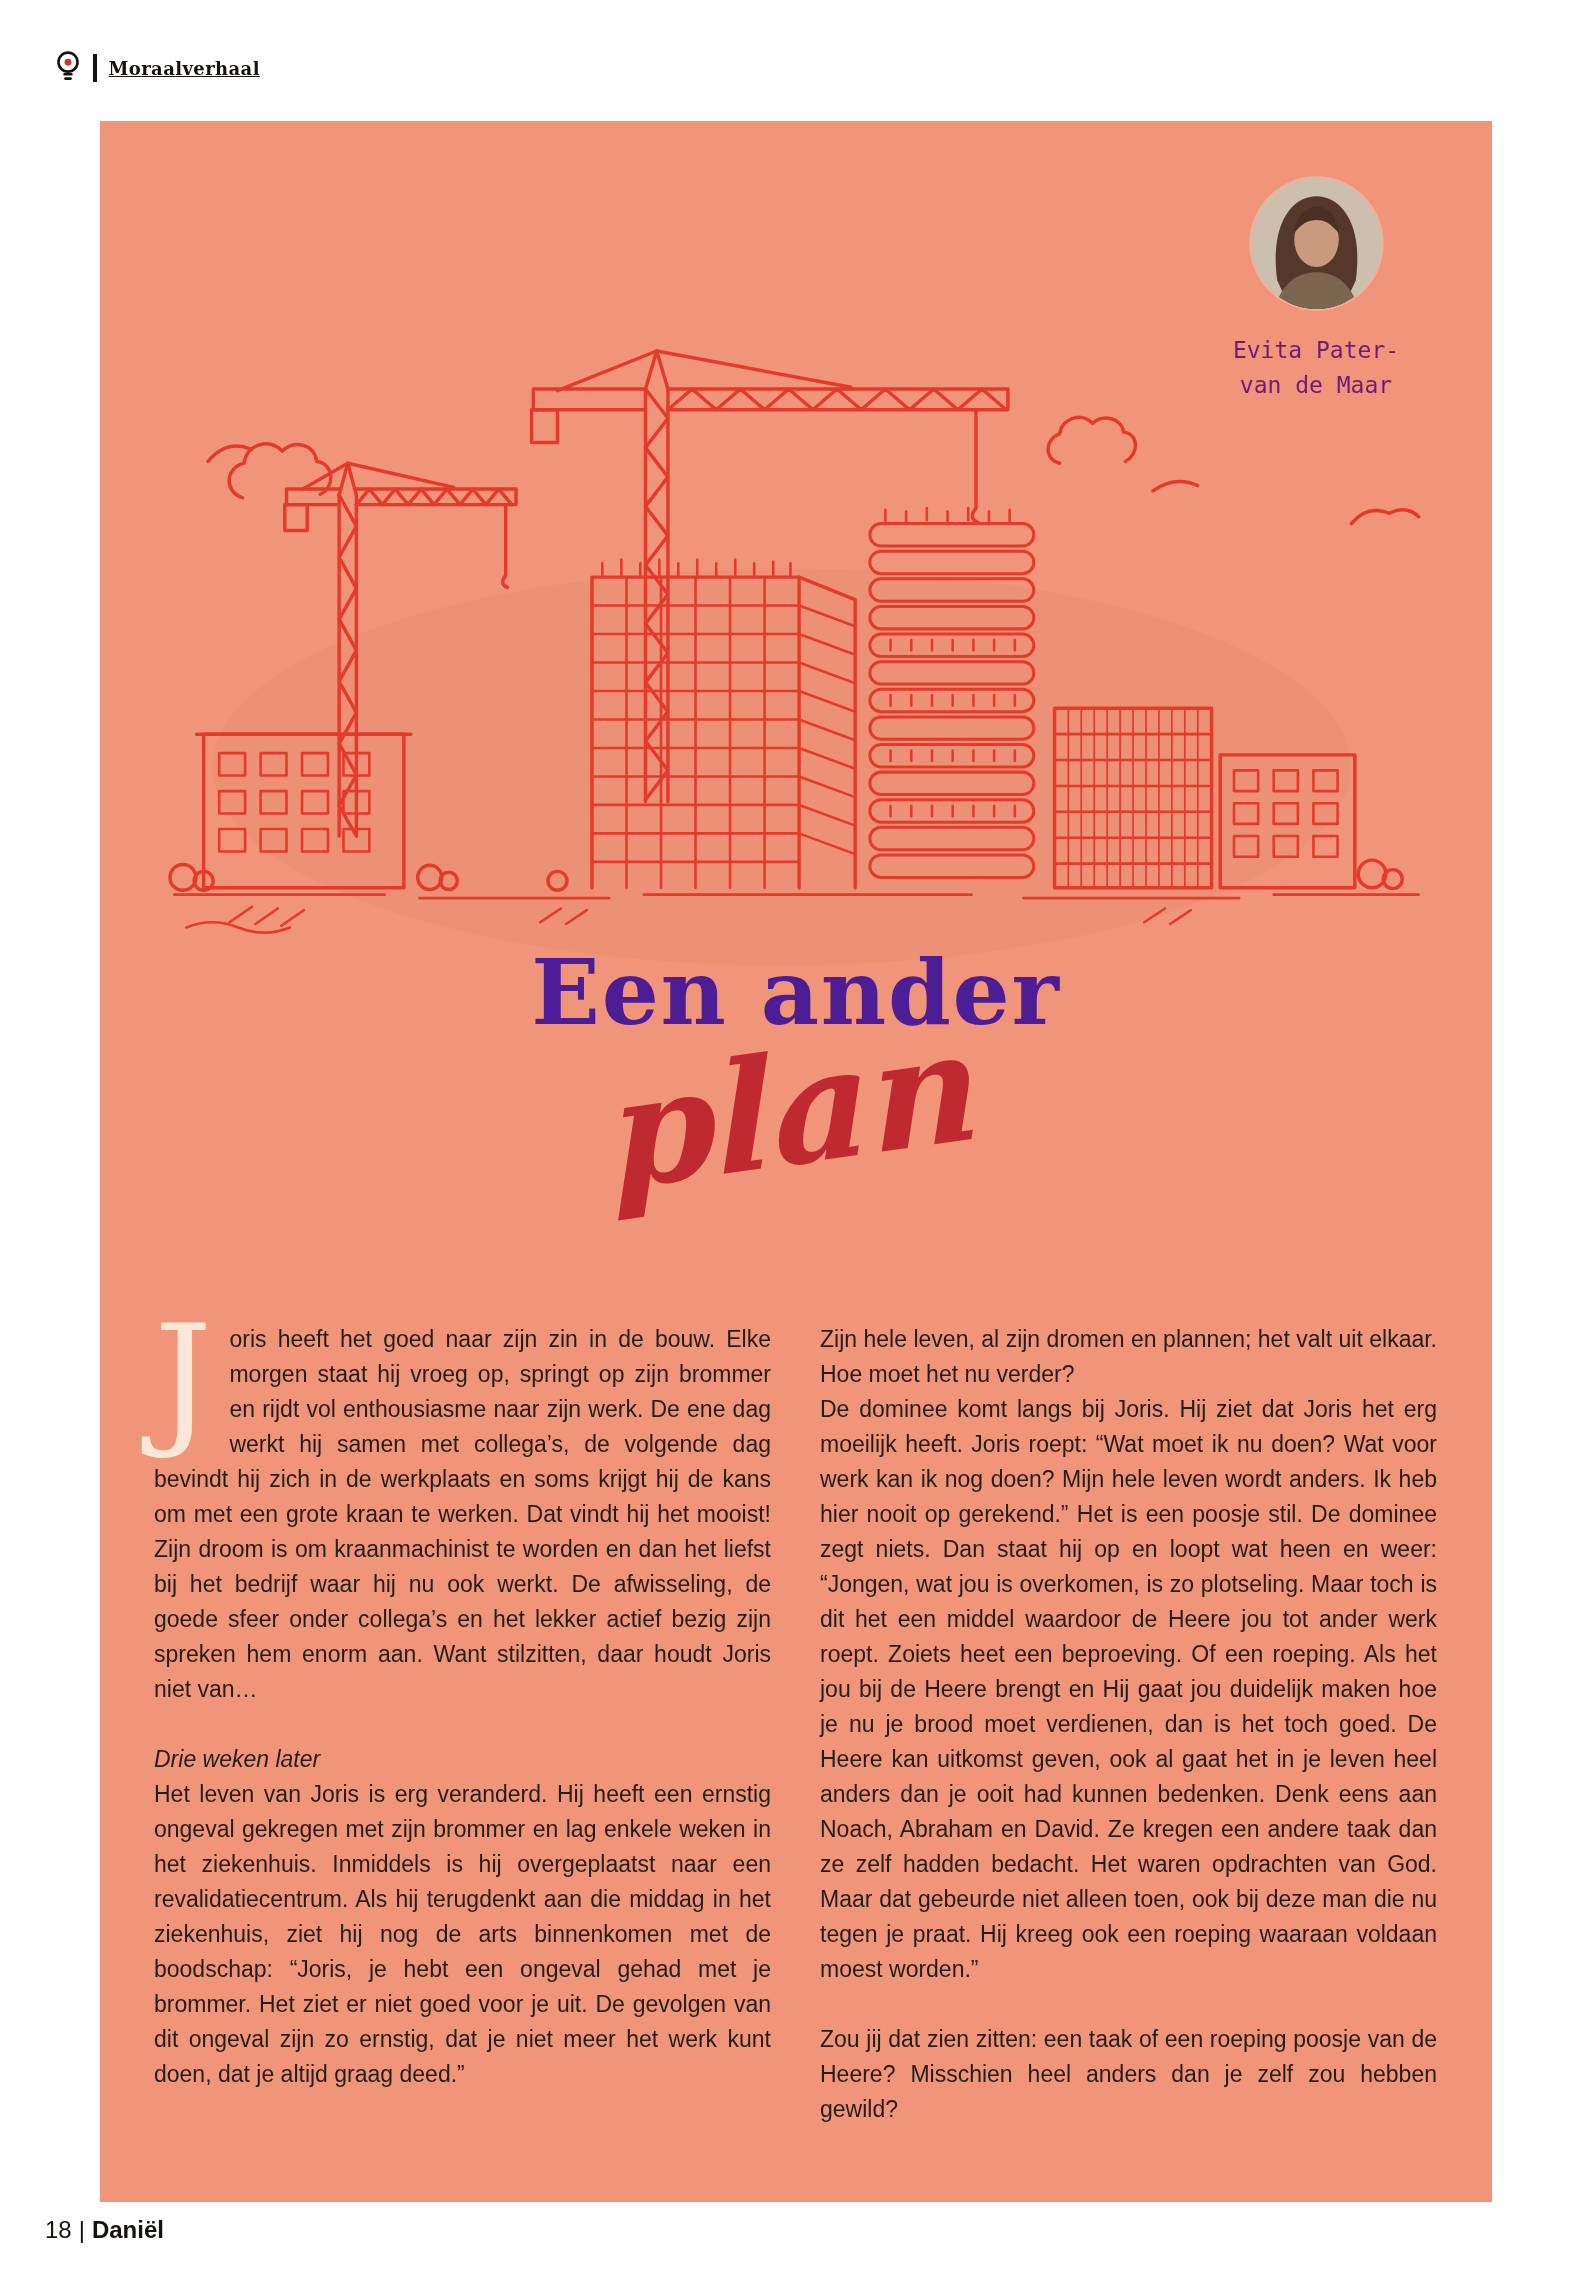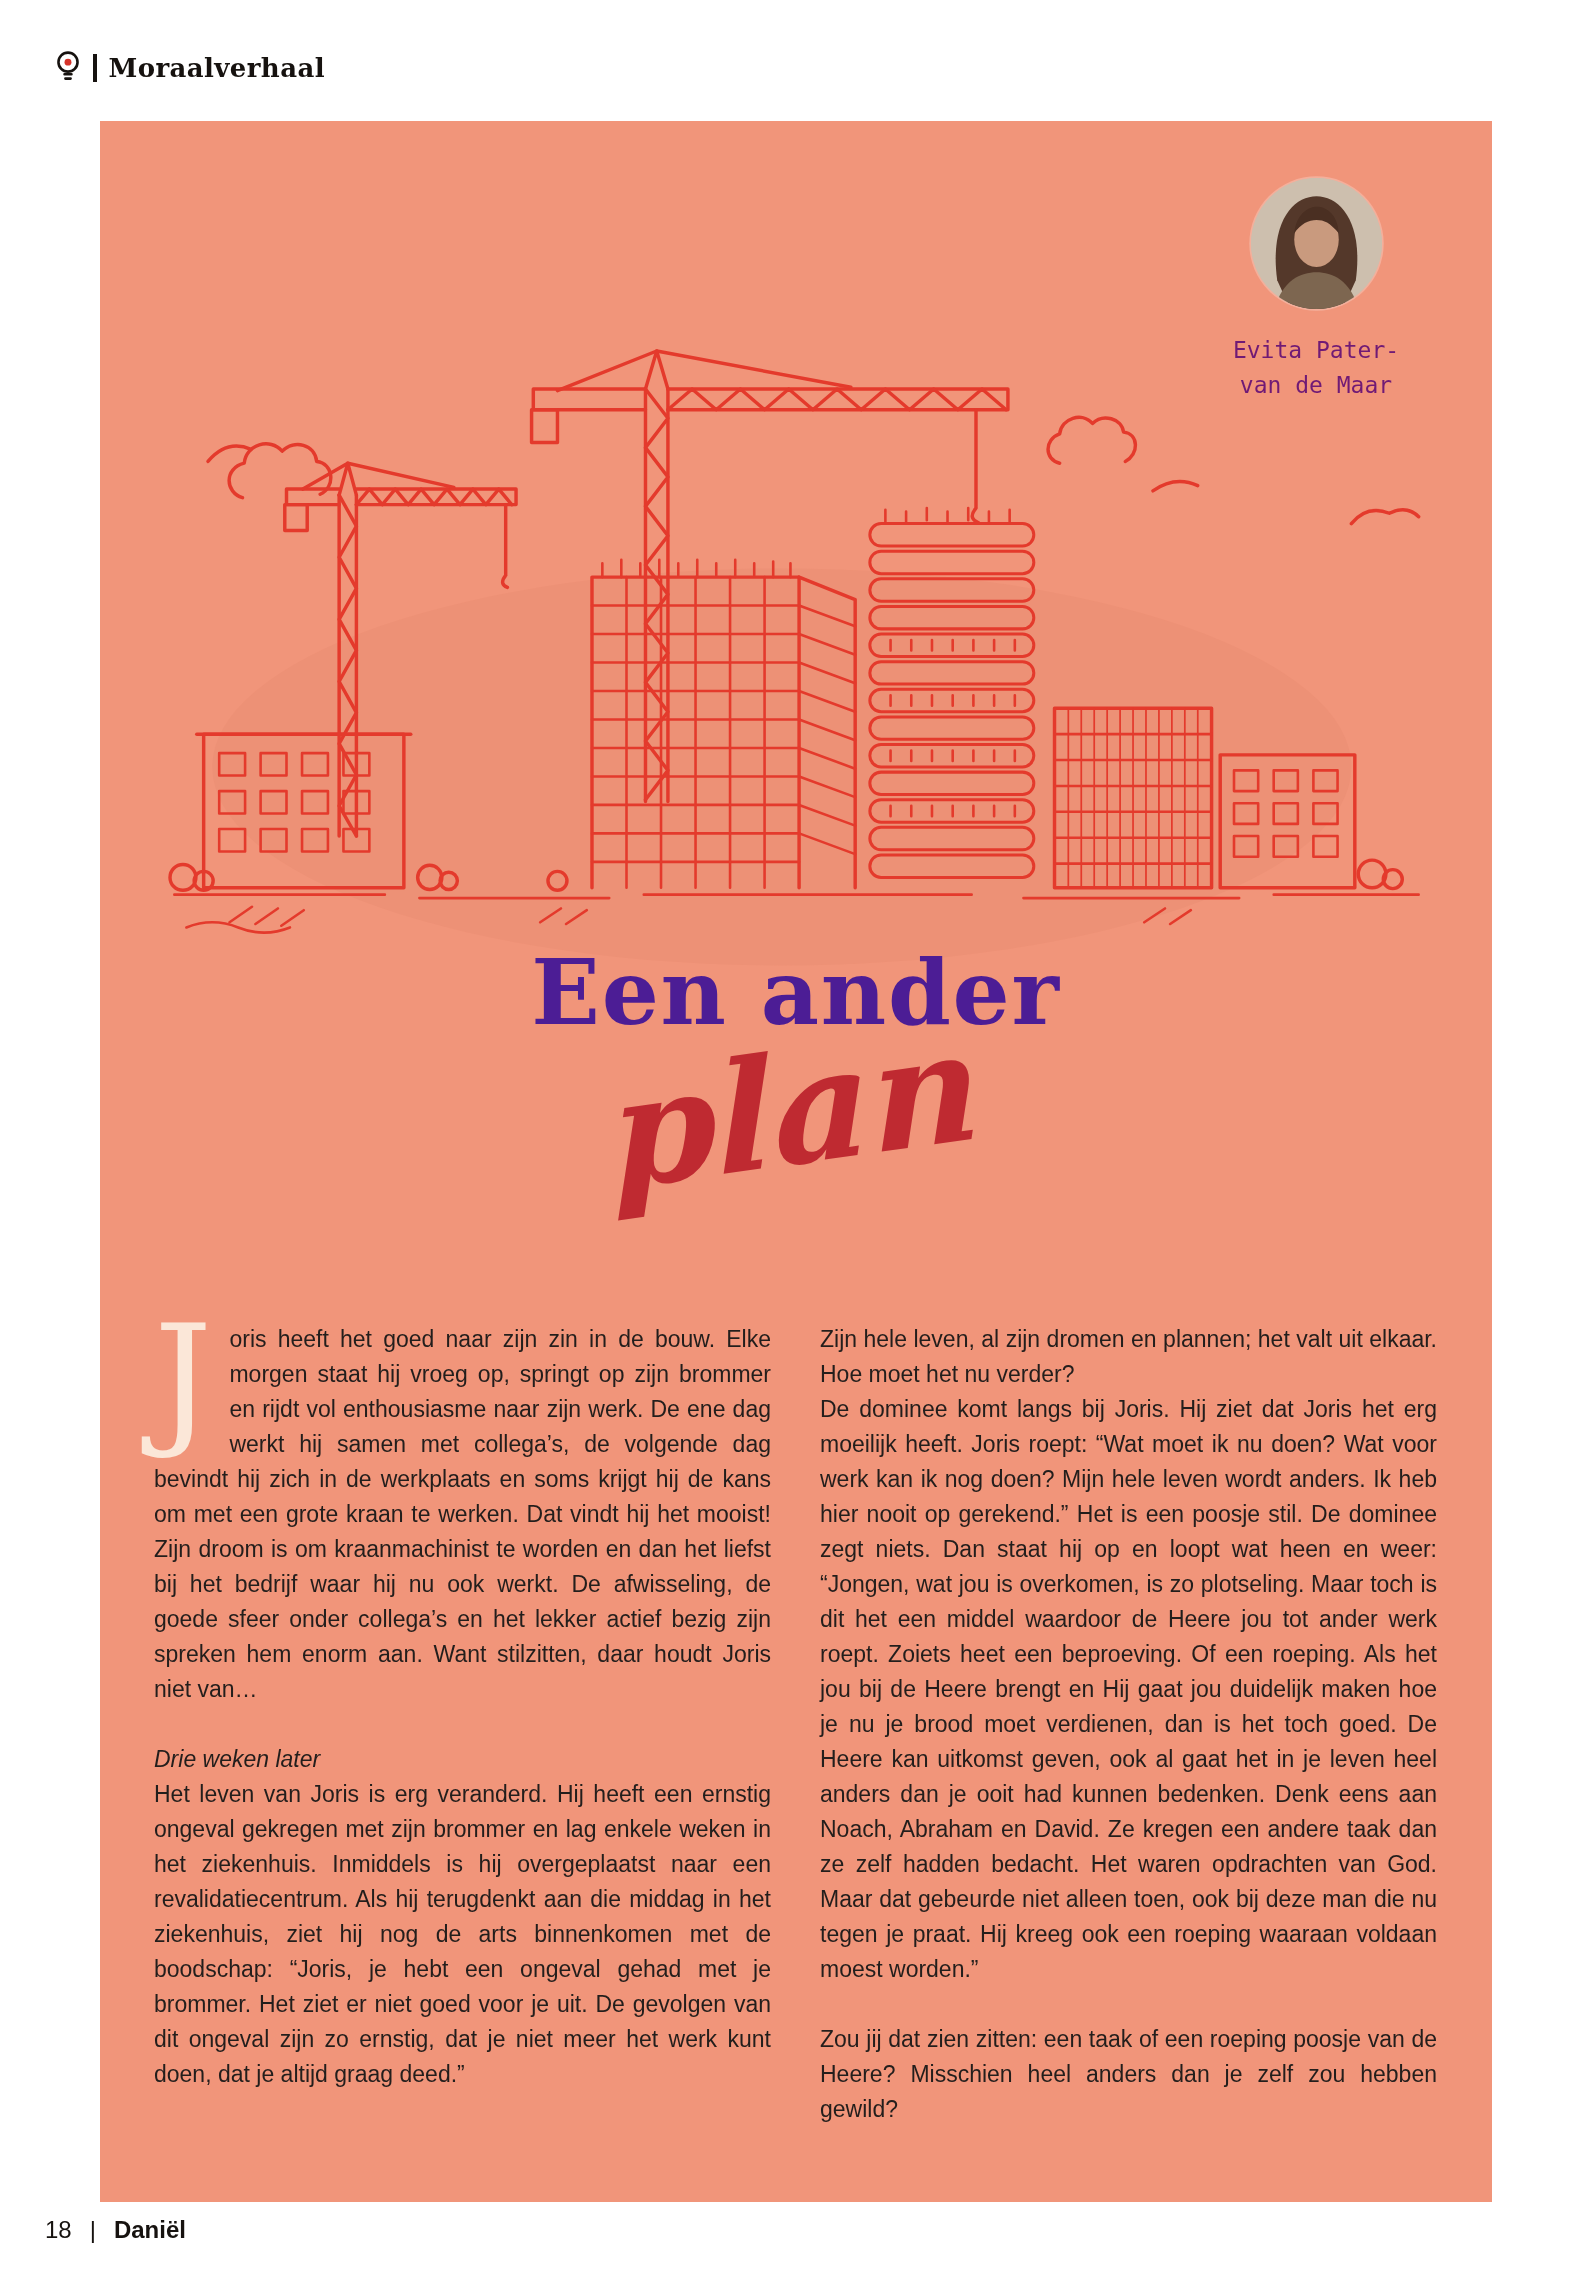--- a/index.html
+++ b/index.html
@@ -3,21 +3,21 @@
 <meta charset="utf-8">
 <style>
   html,body{margin:0;padding:0;background:#ffffff;}
   .page{position:relative;width:1592px;height:2295px;background:#ffffff;overflow:hidden;
         font-family:"Liberation Sans",sans-serif;color:#221d1b;}
 
   
   .topbar{position:absolute;left:55px;top:50px;display:flex;align-items:center;gap:12px;}
   .topbar .bulb{width:26px;height:36px;display:inline-block;}
   .topbar .bar{width:3.5px;height:28px;background:#16120f;}
-  .section-label{font-family:"DejaVu Serif",serif;font-weight:bold;font-size:26px;color:#16120f;letter-spacing:0.4px;}
+  .section-label{font-family:"DejaVu Serif",serif;font-weight:bold;font-size:18px;color:#16120f;letter-spacing:0.4px;text-decoration:underline;}
 
   
   .card{position:absolute;left:100px;top:121px;width:1392px;height:2081px;background:#f1957a;}
 
   
   .author{position:absolute;right:38px;top:57px;width:276px;text-align:center;}
   .avatar{width:131px;height:131px;border-radius:50%;overflow:hidden;margin:0 auto 24px auto;
           background:#cdbfae;box-shadow:0 0 0 1.7px rgba(255,255,255,.25);}
   .avatar svg{display:block;width:100%;height:100%;}
   .author-name{font-family:"DejaVu Sans Mono",monospace;font-size:23px;line-height:35px;color:#701a75;}
@@ -36,21 +36,21 @@
   
   .columns{position:absolute;left:54px;top:1201px;width:1283px;display:flex;gap:49px;z-index:2;}
   .col{width:617px;font-size:23px;line-height:35px;text-align:justify;color:#231e1c;}
   .col p{margin:0;}
   .dropcap{float:left;font-family:"DejaVu Serif",serif;font-size:145px;line-height:104px;
            color:#fbe7d8;margin:3.5px 17.3px 0 0;}
   .subhead{font-style:italic;margin-top:35px !important;}
   .gap-top{margin-top:35px !important;}
 
   
-  .pagefoot{position:absolute;left:45px;top:2216px;font-size:24px;color:#16120f;display:flex;gap:18px;align-items:center;}
+  .pagefoot{position:absolute;left:45px;top:2216px;font-size:24px;color:#16120f;display:flex;gap:7px;align-items:center;}
   .pagefoot .mag{font-weight:bold;}
 </style>
 </head>
 <body>
 
 <div class="page">
 
   <div class="topbar">
     <span class="bulb">
       <svg viewBox="0 0 30 42">

